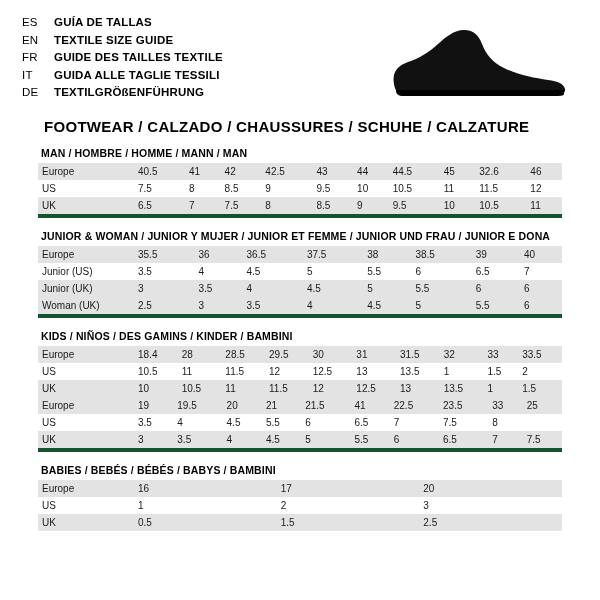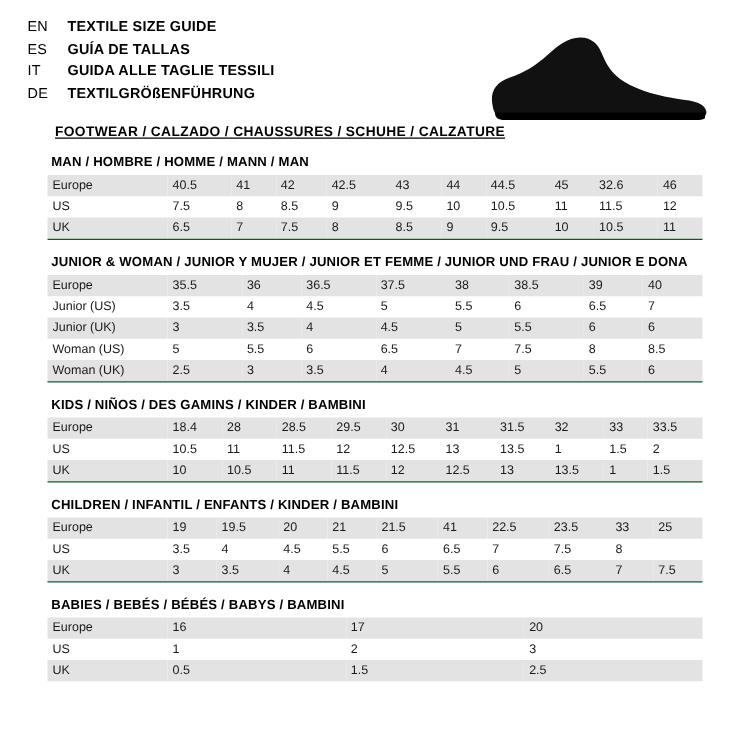--- a/index.html
+++ b/index.html
@@ -47,37 +47,36 @@
   .shoe-art {
     position: absolute;
     top: 22px;
     right: 28px;
     width: 190px;
     height: 80px;
   }
 
   .section-title {
     margin: 16px 22px 0 22px;
-    font-size: 11px;
+    font-size: 15px;
     font-weight: bold;
     letter-spacing: 0.3px;
     color: #000;
-    text-decoration: underline;
   }
 
   
   .block {
     margin: 0 38px;
   }
   .block-head {
     font-size: 10.5px;
     font-weight: bold;
     color: #000;
     padding: 12px 0 4px 3px;
-    border-top: 1px solid #14532d;
+    border-top: 4px solid #14532d;
     letter-spacing: 0.15px;
   }
   .block:first-of-type .block-head { border-top: none; }
   table.sizes {
     width: 100%;
     border-collapse: collapse;
     font-size: 10px;
     color: #1a1a1a;
   }
   table.sizes td {
@@ -94,26 +93,30 @@
 </style>
 </head>
 <body>
 
 <div class="page">
 
   <div class="header">
     <table class="lang-table">
       <tbody id="lang-rows">
           <tr>
+            <td class="lang-code">ES</td>
+            <td class="lang-title">GUÍA DE TALLAS</td>
+          </tr>
+          <tr>
             <td class="lang-code">EN</td>
             <td class="lang-title">TEXTILE SIZE GUIDE</td>
           </tr>
           <tr>
-            <td class="lang-code">ES</td>
-            <td class="lang-title">GUÍA DE TALLAS</td>
+            <td class="lang-code">FR</td>
+            <td class="lang-title">GUIDE DES TAILLES TEXTILE</td>
           </tr>
           <tr>
             <td class="lang-code">IT</td>
             <td class="lang-title">GUIDA ALLE TAGLIE TESSILI</td>
           </tr>
           <tr>
             <td class="lang-code">DE</td>
             <td class="lang-title">TEXTILGRÖßENFÜHRUNG</td>
           </tr>
         </tbody>
@@ -207,31 +210,20 @@
               <td class="rowlabel">Junior (UK)</td>
               <td>3</td>
               <td>3.5</td>
               <td>4</td>
               <td>4.5</td>
               <td>5</td>
               <td>5.5</td>
               <td>6</td>
               <td>6</td>
             </tr>
-            <tr>
-              <td class="rowlabel">Woman (US)</td>
-              <td>5</td>
-              <td>5.5</td>
-              <td>6</td>
-              <td>6.5</td>
-              <td>7</td>
-              <td>7.5</td>
-              <td>8</td>
-              <td>8.5</td>
-            </tr>
             <tr class="shade">
               <td class="rowlabel">Woman (UK)</td>
               <td>2.5</td>
               <td>3</td>
               <td>3.5</td>
               <td>4</td>
               <td>4.5</td>
               <td>5</td>
               <td>5.5</td>
               <td>6</td>
@@ -279,21 +271,20 @@
               <td>12.5</td>
               <td>13</td>
               <td>13.5</td>
               <td>1</td>
               <td>1.5</td>
             </tr>
           </tbody>
         </table>
       </div>
       <div class="block">
-        <div class="block-head">CHILDREN / INFANTIL / ENFANTS / KINDER / BAMBINI</div>
         <table class="sizes">
           <tbody>
             <tr class="shade">
               <td class="rowlabel">Europe</td>
               <td>19</td>
               <td>19.5</td>
               <td>20</td>
               <td>21</td>
               <td>21.5</td>
               <td>41</td>

